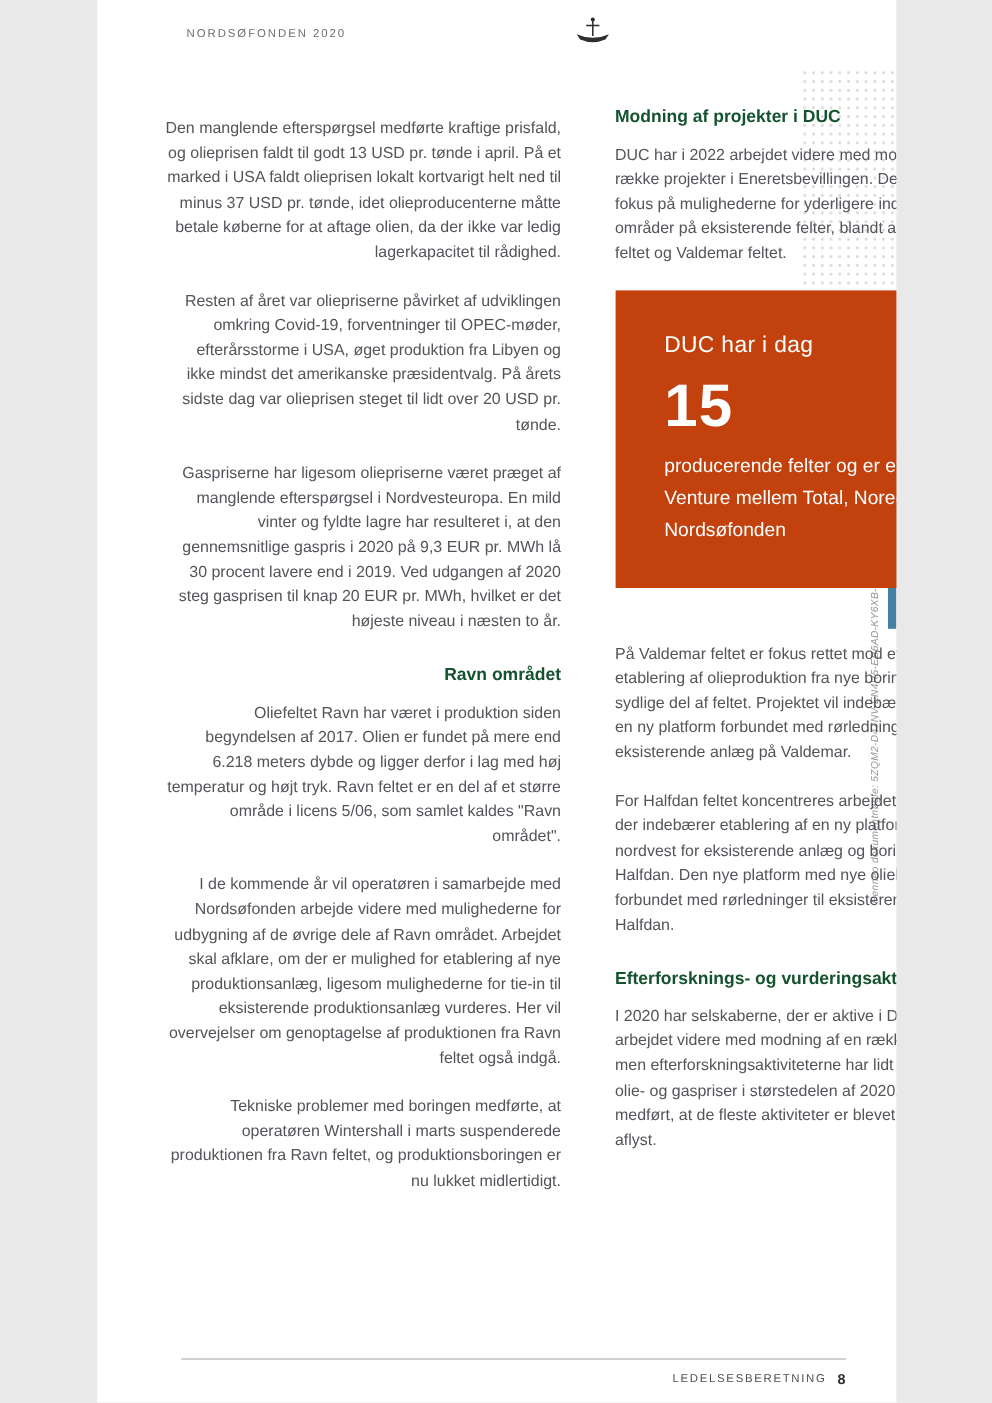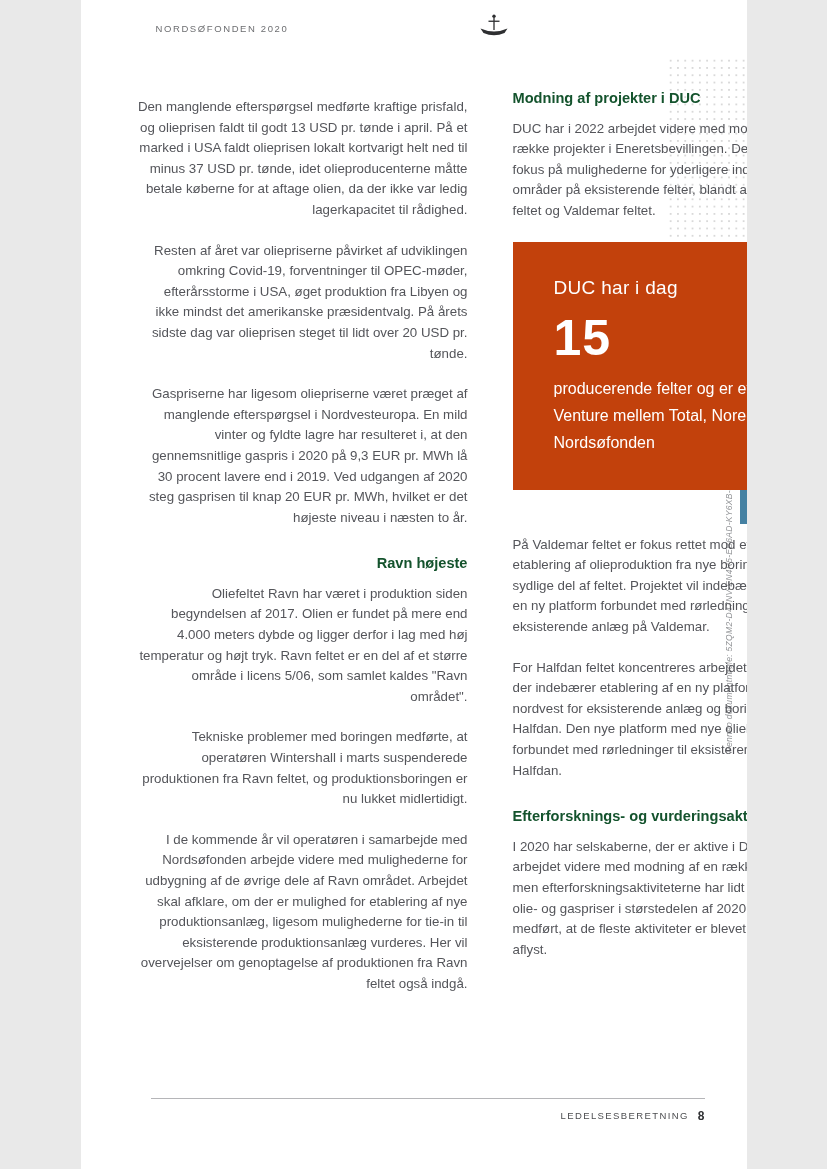--- a/index.html
+++ b/index.html
@@ -52,21 +52,21 @@
   h2.first { margin-top:0; }
   .callout {
     background:#c2410c; color:#ffffff;
     margin:6px 0 45px;
     padding:36px 40px 34px 41px;
   }
   .callout-intro  { font-size:19px; font-weight:400; letter-spacing:0.3px; }
   .callout-number { font-size:50px; font-weight:bold; letter-spacing:1px; margin:14px 0 10px; line-height:1.05; }
   .callout-desc   { font-size:16px; font-weight:normal; line-height:27px; }
   .footer {
-    position:absolute; left:70px; right:42px; top:1098px;
+    position:absolute; left:70px; right:42px; top:1132px;
     border-top:1px solid #b5b5b8;
     padding-top:7px;
     text-align:right;
   }
   .footer-label {
     font-size:9.5px; letter-spacing:1.4px; color:#4c4d50;
     vertical-align:middle;
   }
   .footer-page {
     font-size:12px; font-weight:bold; color:#2f3033;
@@ -90,24 +90,24 @@
   </div>
 
   <div class="dot-pattern"></div>
   <div class="accent-bar"></div>
   <div class="penneo">Penneo dokumentnøgle: 5ZQM2-D47NV-EN4R5-EB6AD-KY6XB-4BMZ</div>
 
   <div class="col col-left">
     <p>Den manglende efterspørgsel medførte kraftige prisfald, og olieprisen faldt til godt 13 USD pr. tønde i april. På et marked i USA faldt olieprisen lokalt kortvarigt helt ned til minus 37 USD pr. tønde, idet olieproducenterne måtte betale køberne for at aftage olien, da der ikke var ledig lagerkapacitet til rådighed.</p>
     <p>Resten af året var oliepriserne påvirket af udviklingen omkring Covid-19, forventninger til OPEC-møder, efterårsstorme i USA, øget produktion fra Libyen og ikke mindst det amerikanske præsidentvalg. På årets sidste dag var olieprisen steget til lidt over 20 USD pr. tønde.</p>
     <p>Gaspriserne har ligesom oliepriserne været præget af manglende efterspørgsel i Nordvesteuropa. En mild vinter og fyldte lagre har resulteret i, at den gennemsnitlige gaspris i 2020 på 9,3 EUR pr. MWh lå 30 procent lavere end i 2019. Ved udgangen af 2020 steg gasprisen til knap 20 EUR pr. MWh, hvilket er det højeste niveau i næsten to år.</p>
-    <h2>Ravn højeste</h2>
-    <p>Oliefeltet Ravn har været i produktion siden begyndelsen af 2017. Olien er fundet på mere end 4.000 meters dybde og ligger derfor i lag med høj temperatur og højt tryk. Ravn feltet er en del af et større område i licens 5/06, som samlet kaldes "Ravn området".</p>
+    <h2>Ravn området</h2>
+    <p>Oliefeltet Ravn har været i produktion siden begyndelsen af 2017. Olien er fundet på mere end 6.218 meters dybde og ligger derfor i lag med høj temperatur og højt tryk. Ravn feltet er en del af et større område i licens 5/06, som samlet kaldes "Ravn området".</p>
+    <p>I de kommende år vil operatøren i samarbejde med Nordsøfonden arbejde videre med mulighederne for udbygning af de øvrige dele af Ravn området. Arbejdet skal afklare, om der er mulighed for etablering af nye produktionsanlæg, ligesom mulighederne for tie-in til eksisterende produktionsanlæg vurderes. Her vil overvejelser om genoptagelse af produktionen fra Ravn feltet også indgå.</p>
     <p>Tekniske problemer med boringen medførte, at operatøren Wintershall i marts suspenderede produktionen fra Ravn feltet, og produktionsboringen er nu lukket midlertidigt.</p>
-    <p>I de kommende år vil operatøren i samarbejde med Nordsøfonden arbejde videre med mulighederne for udbygning af de øvrige dele af Ravn området. Arbejdet skal afklare, om der er mulighed for etablering af nye produktionsanlæg, ligesom mulighederne for tie-in til eksisterende produktionsanlæg vurderes. Her vil overvejelser om genoptagelse af produktionen fra Ravn feltet også indgå.</p>
   </div>
 
   <div class="col col-right">
     <h2 class="first">Modning af projekter i DUC</h2>
     <p>DUC har i 2022 arbejdet videre med modning af en række projekter i Eneretsbevillingen. Der har været fokus på mulighederne for yderligere indvinding fra nye områder på eksisterende felter, blandt andet på Halfdan feltet og Valdemar feltet.</p>
 
     <div class="callout">
       <div class="callout-intro">DUC har i dag</div>
       <div class="callout-number">15</div>
       <div class="callout-desc">producerende felter og er et Joint Venture mellem Total, Noreco og Nordsøfonden</div>

